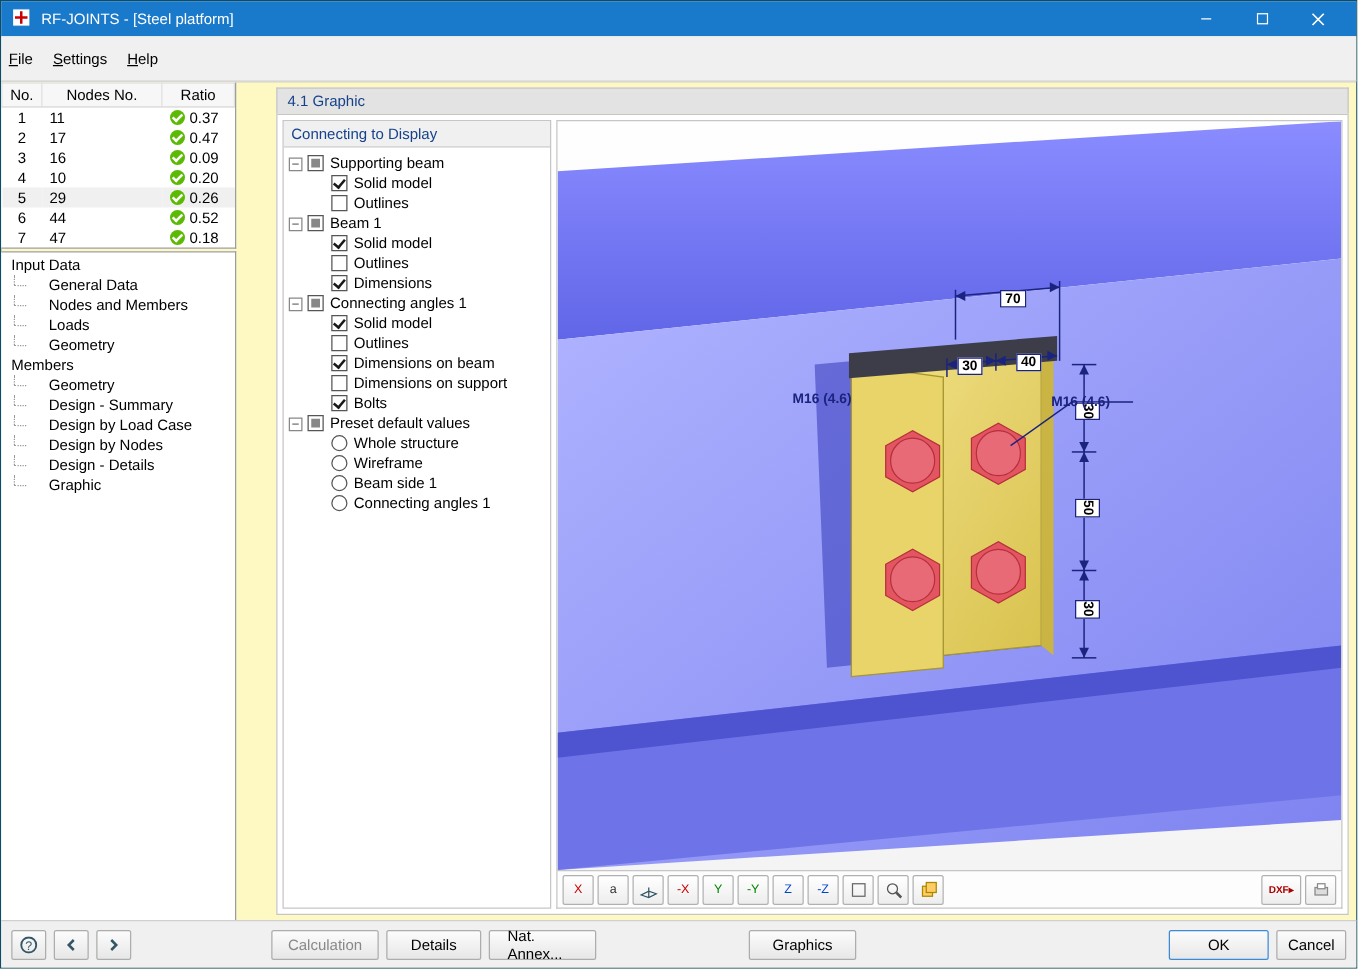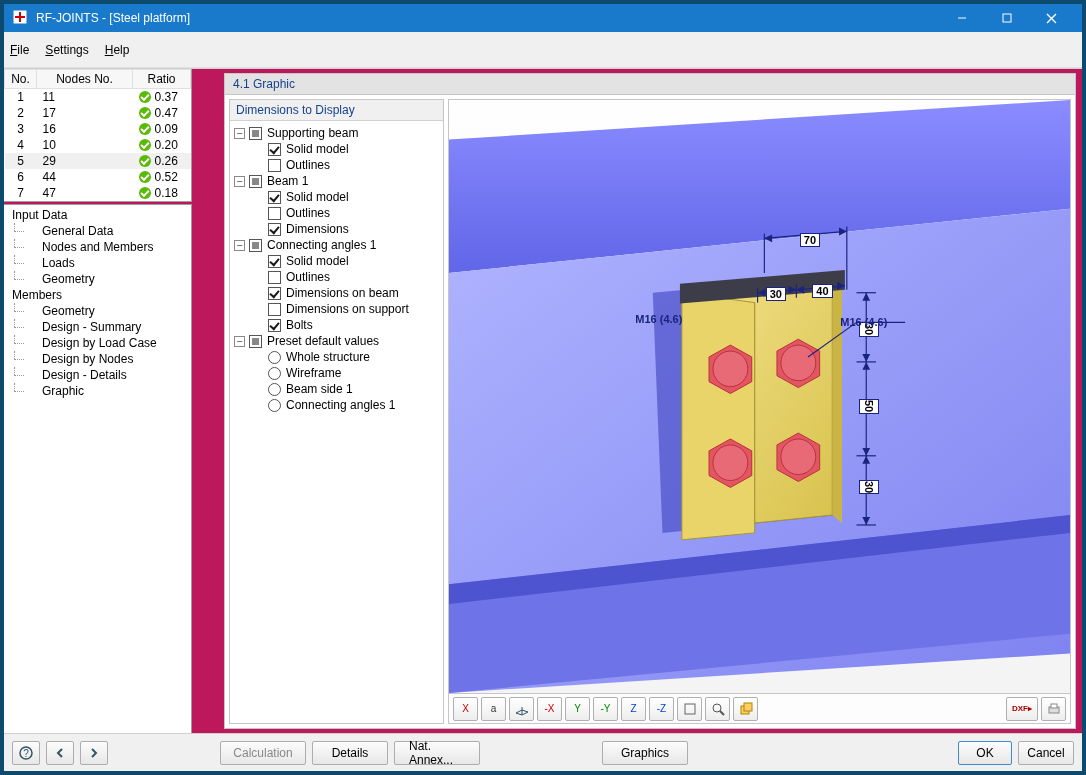--- a/index.html
+++ b/index.html
@@ -1,17 +1,17 @@
 <!DOCTYPE html>
 <html><head>
 <meta charset="utf-8">
 <style>
   html, body { margin:0; padding:0; font-family:"Segoe UI", Tahoma, Arial, sans-serif; font-size:12px; background:#fff;}
   * { box-sizing:border-box; }
-  .window { width:1086px; height:775px; display:flex; flex-direction:column; border:4px solid #0c4a6e; background:#be185d;}
+  .window { width:1086px; height:775px; display:flex; flex-direction:column; border:1px solid #0c4a6e; background:#fef9c3;}
   
   .titlebar { height:28px; background:#1979ca; color:#fff; display:flex; align-items:center; padding:0 8px; justify-content:space-between;}
   .title-left { display:flex; align-items:center; gap:8px; }
   .title-text { font-size:12px; }
   .title-buttons { display:flex; gap:0;}
   .title-btn { width:45px; height:28px; display:flex; align-items:center; justify-content:center; color:#fff;}
   
   .menubar { height:36px; background:#f0f0f0; display:flex; align-items:center; padding:0 4px; gap:12px; border-bottom:1px solid #e0e0e0;}
   .menu-item { padding:2px 2px; color:#000; }
   .menu-item u { text-decoration:underline; }
@@ -180,21 +180,21 @@
       <div class="row child">Design - Details</div>
       <div class="row child">Graphic</div>
     </div>
   </div>
 
   <div class="right-pane">
     <div class="panel-title">4.1 Graphic</div>
     <div class="panel-body">
 
       <div class="comp-col">
-        <div class="comp-header">Dimensions to Display</div>
+        <div class="comp-header">Connecting to Display</div>
         <div class="ctree">
           <div class="node"><span class="tg">−</span><span class="cb tri"></span><span>Supporting beam</span></div>
           <div class="node ind2"><span class="cb on"></span><span>Solid model</span></div>
           <div class="node ind2"><span class="cb"></span><span>Outlines</span></div>
           <div class="node"><span class="tg">−</span><span class="cb tri"></span><span>Beam 1</span></div>
           <div class="node ind2"><span class="cb on"></span><span>Solid model</span></div>
           <div class="node ind2"><span class="cb"></span><span>Outlines</span></div>
           <div class="node ind2"><span class="cb on"></span><span>Dimensions</span></div>
           <div class="node"><span class="tg">−</span><span class="cb tri"></span><span>Connecting angles 1</span></div>
           <div class="node ind2"><span class="cb on"></span><span>Solid model</span></div>
@@ -372,17 +372,17 @@
           <path d="M5 3 L9 7 L5 11" fill="none" stroke="#356" stroke-width="2"></path>
         </svg>
       </div>
   <div style="width:100px"></div>
   <div class="fbtn dis" style="width:86px;justify-content:center">Calculation</div>
   <div class="fbtn" style="width:76px;justify-content:center">Details</div>
   <div class="fbtn" style="width:86px;justify-content:center">Nat. Annex...</div>
   <div style="width:110px"></div>
   <div class="fbtn" style="width:86px;justify-content:center">Graphics</div>
   <div class="spacer"></div>
-  <div class="fbtn primary" style="width:54px;justify-content:center">OK</div>
+  <div class="fbtn primary" style="width:80px;justify-content:center">OK</div>
   <div class="fbtn" style="width:56px;justify-content:center">Cancel</div>
 </div>
 
 </div>
 
 </body></html>

